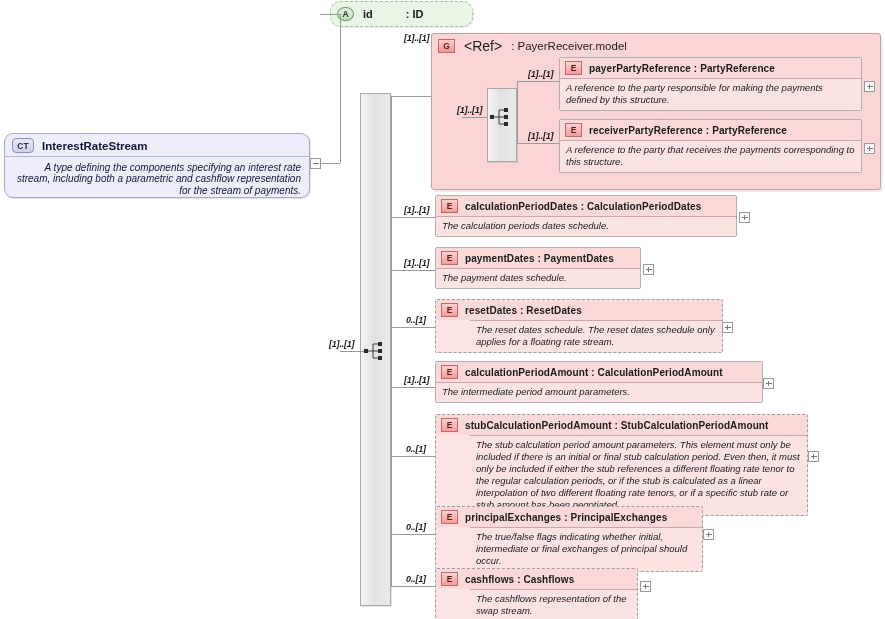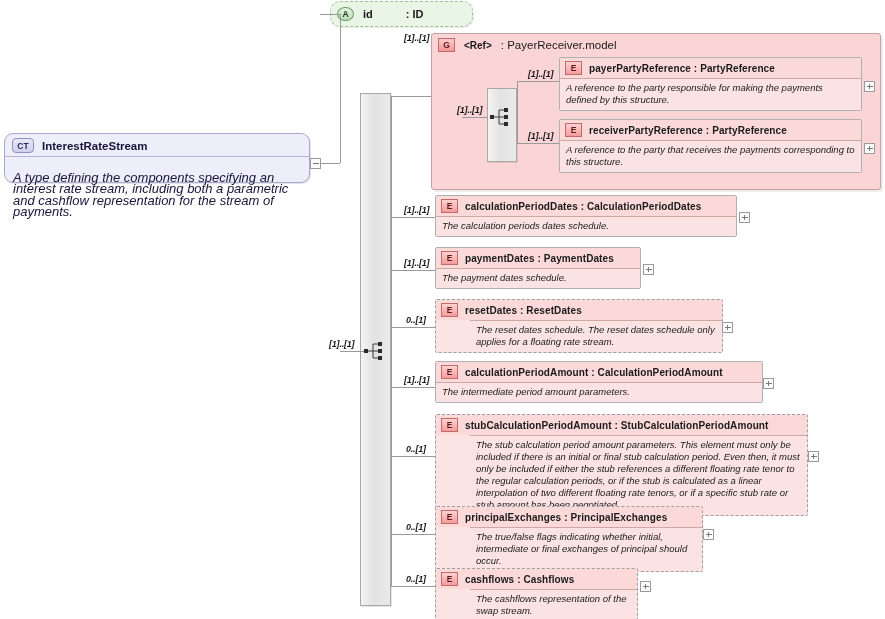--- a/index.html
+++ b/index.html
@@ -63,33 +63,33 @@
   }
   .badge.ct{
     width:22px;height:15px;border-radius:4px;
     border:1px solid #8f8fc0;color:#2a2a5e;
     background:linear-gradient(#e9e9f8,#cfcfee);
     font-size:8.5px;
   }
 
   
   #ct-box{
-    left:4px;top:133px;width:306px;height:50px;
+    left:4px;top:133px;width:306px;height:65px;
     background:#eeeefb;border:1px solid #a9a9cf;border-radius:9px;
     box-shadow:1px 1px 0 rgba(0,0,0,.10);
     box-sizing:border-box;position:absolute;
   }
   #ct-box .title{
     display:flex;align-items:center;gap:8px;padding:4px 6px 3px 7px;
     background:transparent;
   }
   #ct-box .title .lbl{font-size:11.5px;font-weight:bold;color:#15153a;}
   #ct-box .desc{
-    font-style:italic;font-size:13px;line-height:11.3px;color:#15153a;
-    padding:15px 8px 0 8px;border-top:1px solid #b6b6d8;background:transparent;
+    font-style:italic;font-size:10px;line-height:11.3px;color:#15153a;
+    padding:5px 8px 0 8px;border-top:1px solid #b6b6d8;background:transparent;text-align:right;
   }
 
   
   #a-box{
     left:330px;top:1px;width:143px;height:26px;
     background:#e9f6e6;border:1px dashed #9ec19a;border-radius:10px;
     box-shadow:1px 1px 0 rgba(0,0,0,.07);
     display:flex;align-items:center;gap:9px;padding-left:6px;
     box-sizing:border-box;position:absolute;
   }
@@ -97,21 +97,21 @@
   #a-box .typ{font-size:11px;font-weight:bold;color:#1a1a1a;margin-left:24px;}
 
   
   #g-box{
     left:431px;top:33px;width:450px;height:157px;
     background:#fbd5d5;border:1px solid #c4a0a0;border-radius:3px;
     box-shadow:2px 2px 0 rgba(0,0,0,.07);
     box-sizing:border-box;position:absolute;
   }
   #g-box .ghead{display:flex;align-items:center;gap:9px;padding:4px 0 0 6px;}
-  #g-box .ghead .lbl{font-size:10px;font-weight:bold;color:#1a1a1a;}
+  #g-box .ghead .lbl{font-size:14px;font-weight:normal;color:#1a1a1a;}
   #g-box .ghead .typ{font-size:11.5px;font-weight:normal;color:#1a1a1a;}
 
   
   .seqcol{
     position:absolute;box-sizing:border-box;
     border:1px solid #a8a8a8;
     background:linear-gradient(to right,#f4f4f4 0%,#e2e2e2 45%,#eaeaea 100%);
     box-shadow:1px 1px 0 rgba(0,0,0,.10);
   }
   .seqicon{position:absolute;width:24px;height:22px;}

